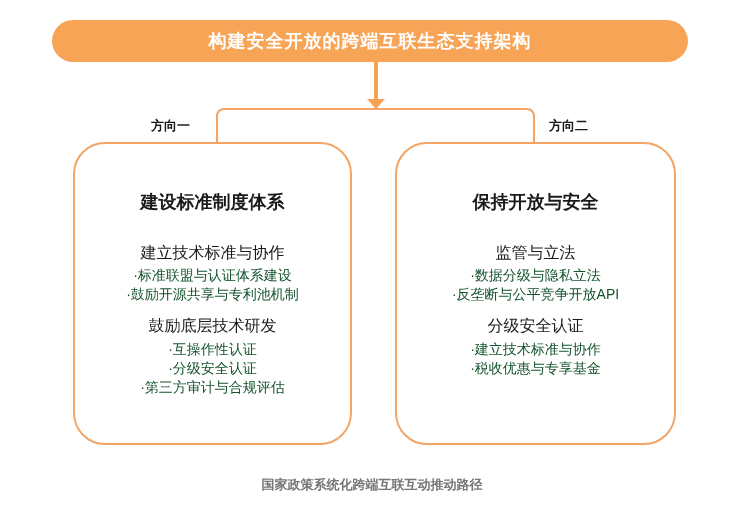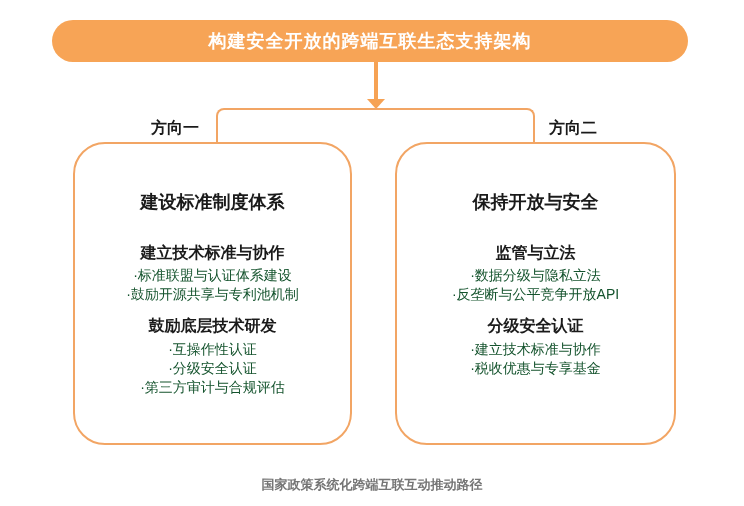--- a/index.html
+++ b/index.html
@@ -25,37 +25,37 @@
     border-left:9px solid transparent;border-right:9px solid transparent;
     border-top:10px solid #F6A254;
   }
   
   .bracket{
     position:absolute;left:216px;top:108px;width:319px;height:34px;
     border:2px solid #F2A564;border-bottom:none;border-radius:8px 8px 0 0;
     box-sizing:border-box;
   }
   .branch-label{
-    position:absolute;top:119px;font-size:16px;font-weight:bold;color:#1a1a1a;line-height:1.1;
+    position:absolute;top:119px;font-size:13px;font-weight:bold;color:#1a1a1a;line-height:1.1;
   }
   .branch-label.left{left:151px;}
   .branch-label.right{left:549px;}
   
   .card{
     position:absolute;top:142px;height:303px;box-sizing:border-box;
     border:2px solid #F2A564;border-radius:32px;background:#ffffff;
     text-align:center;padding-top:46px;
   }
   .card.left{left:73px;width:279px;}
   .card.right{left:395px;width:281px;}
   .card-title{
     font-size:18px;font-weight:bold;color:#1a1a1a;line-height:24px;margin:0;
   }
   .section-heading{
-    font-size:16px;font-weight:bold;color:#1a1a1a;line-height:22px;margin:28px 0 2px 0;
+    font-size:16px;font-weight:normal;color:#1a1a1a;line-height:22px;margin:28px 0 2px 0;
   }
   .section-heading.second{margin-top:11px;margin-bottom:3px;}
   .section-item{
     font-size:14px;color:#14532d;line-height:19px;margin:0;
   }
   
   .caption{
     position:absolute;left:0;top:477px;width:744px;text-align:center;
     font-size:13px;font-weight:bold;color:#757575;line-height:1.2;
   }

